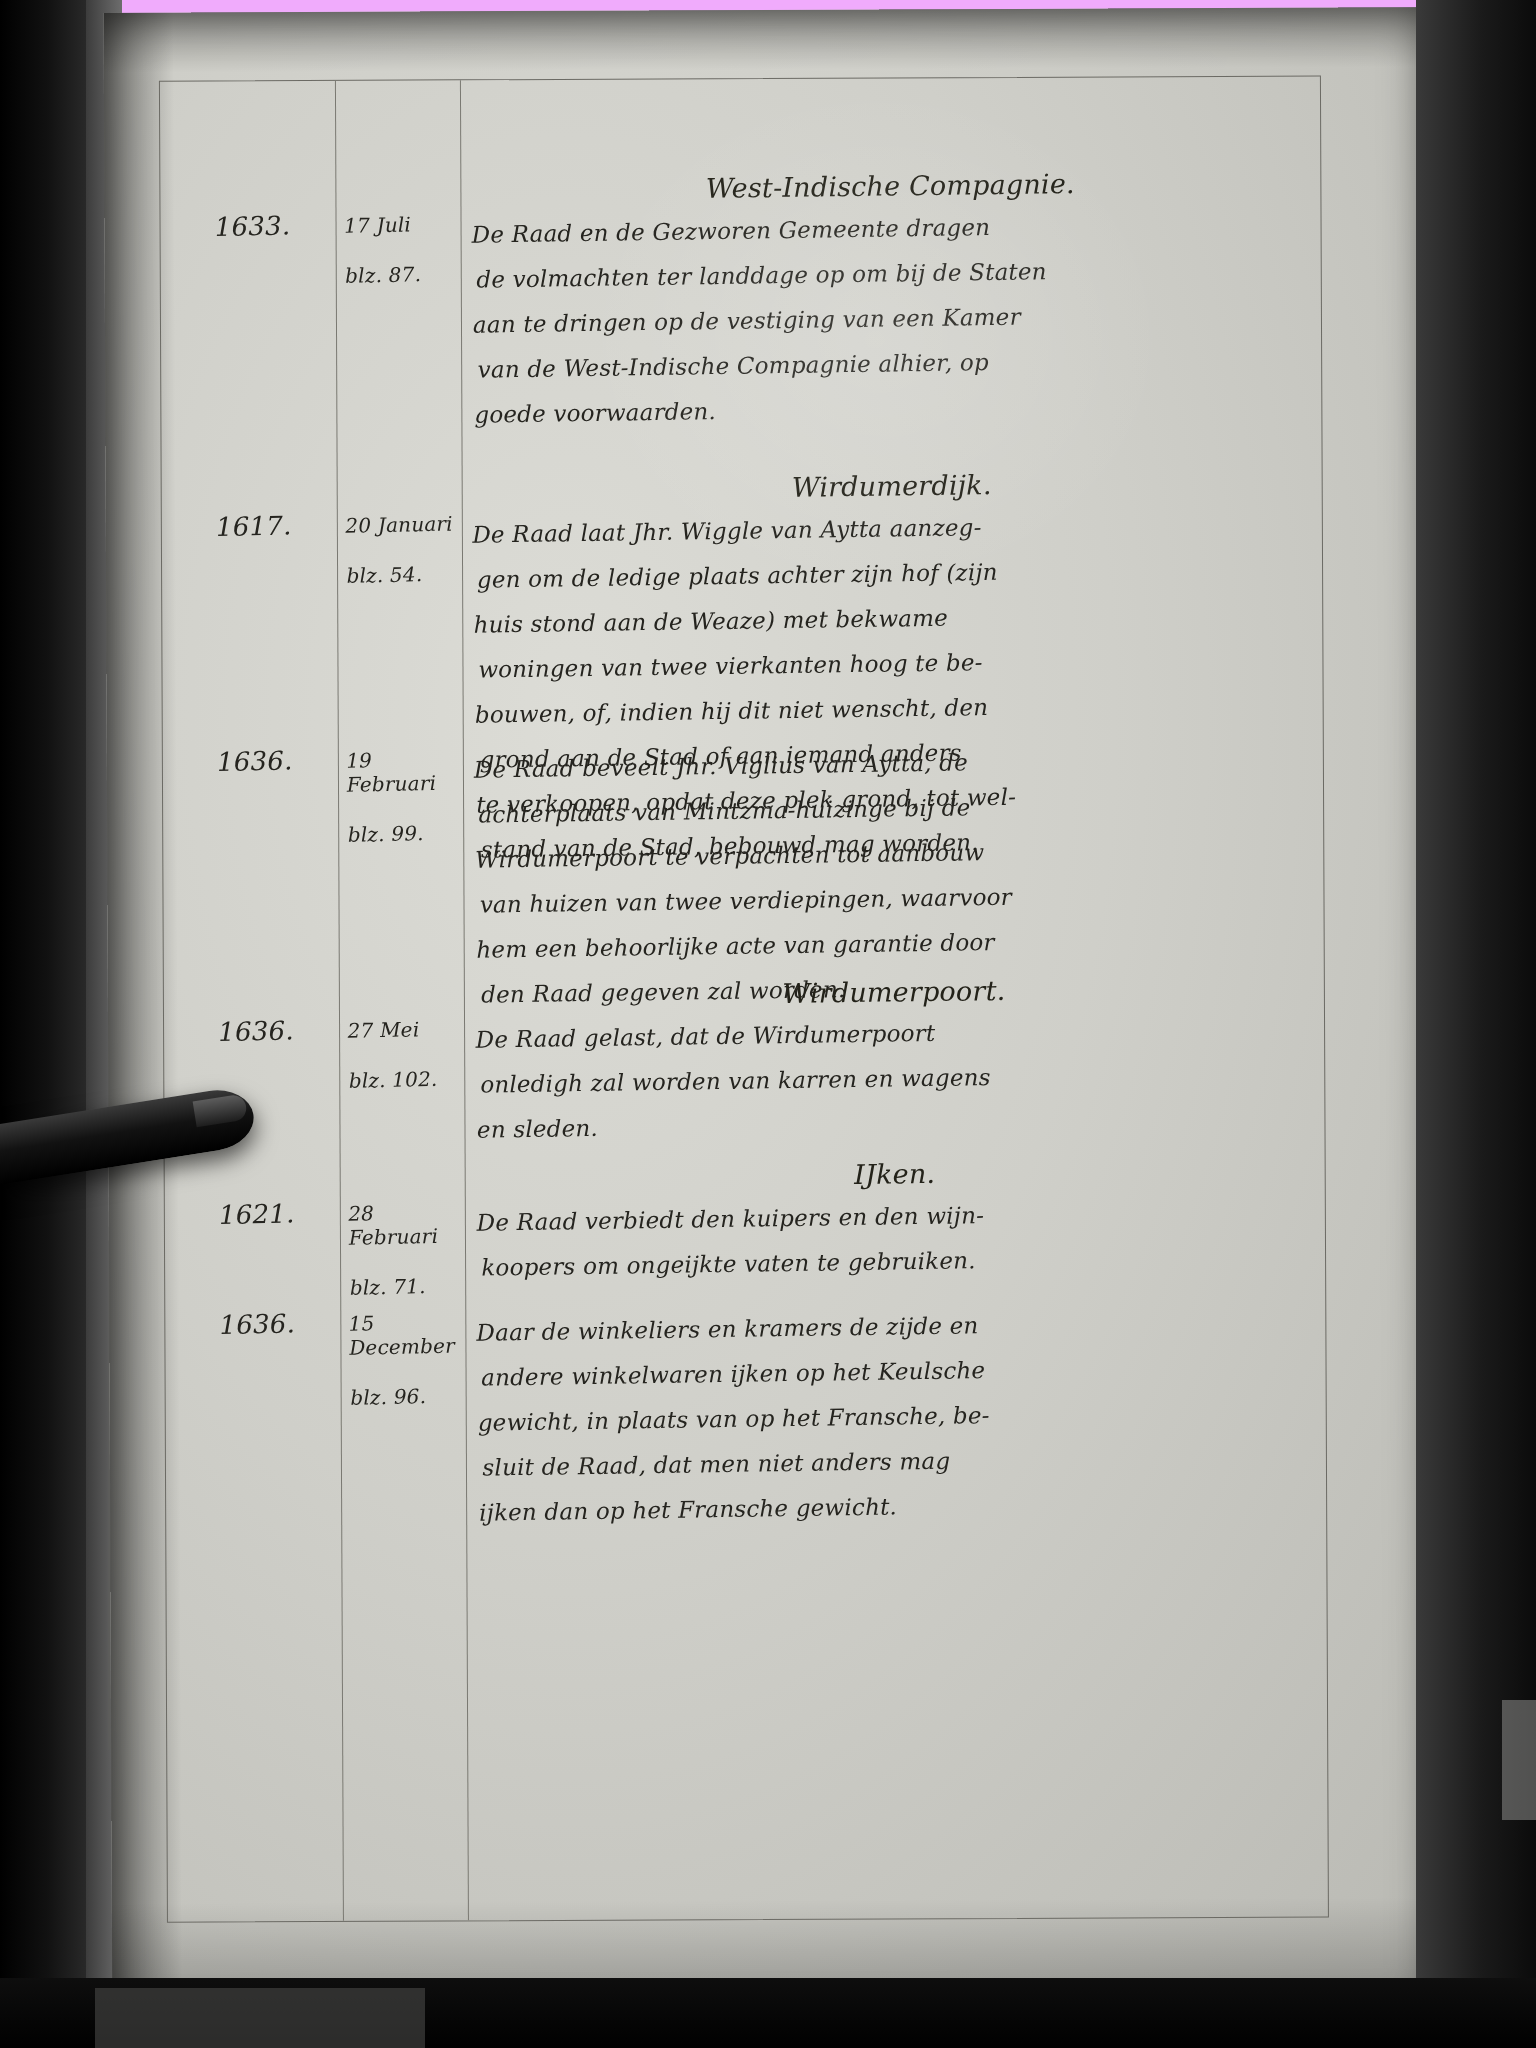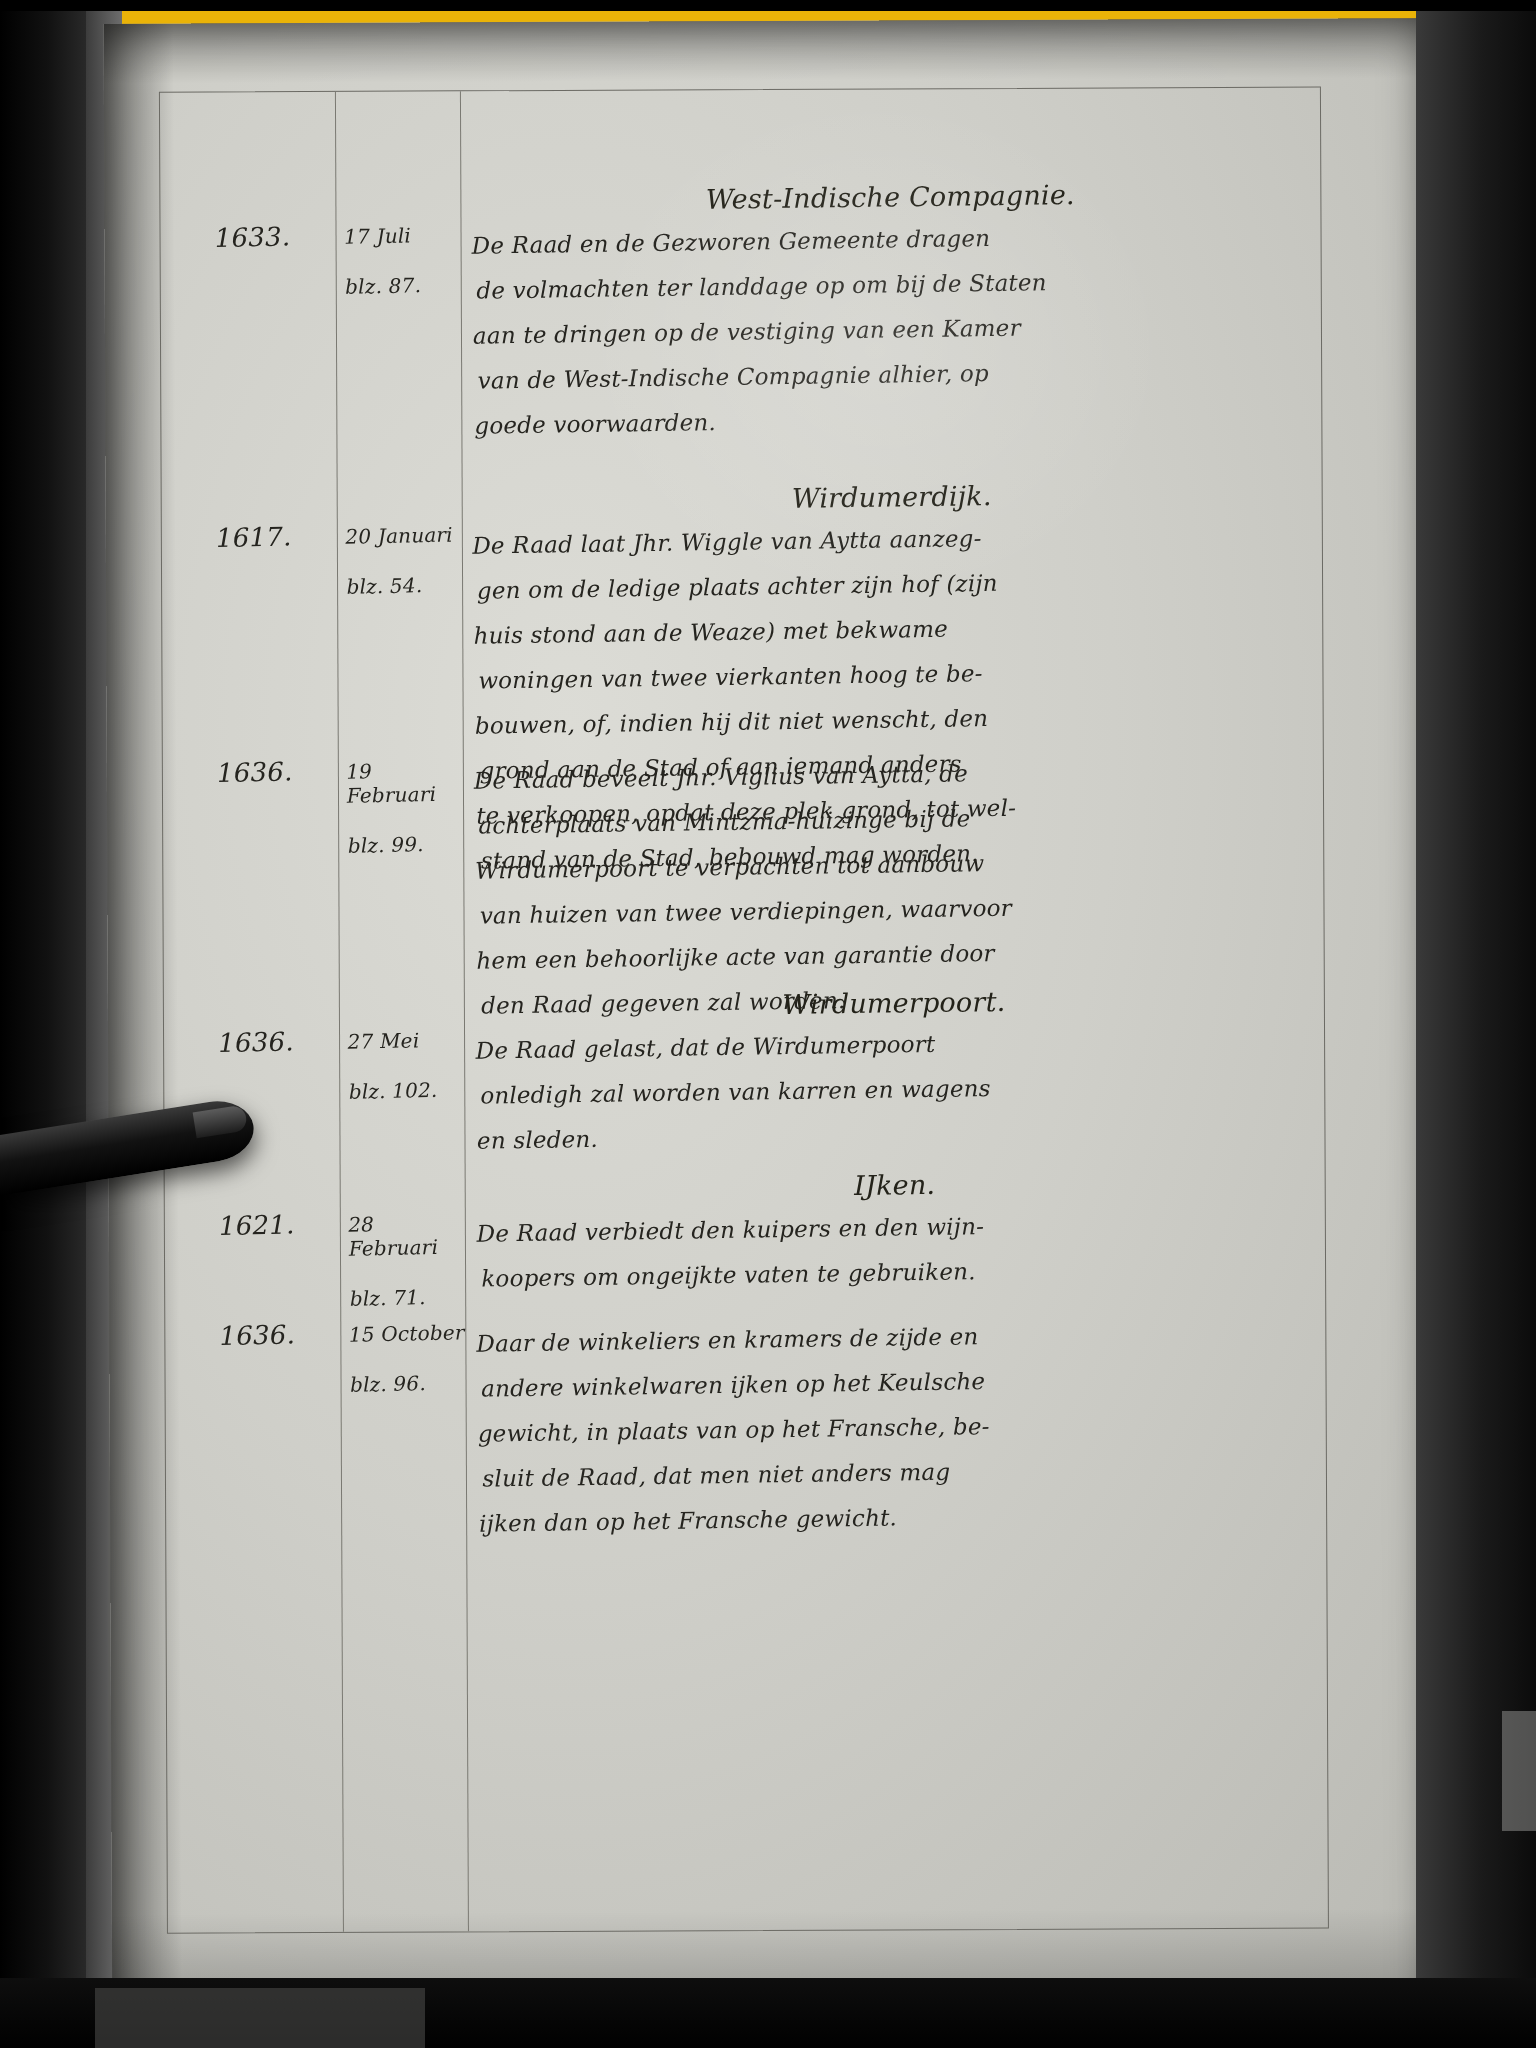--- a/index.html
+++ b/index.html
@@ -11,22 +11,21 @@
     width: 1536px;
     height: 2048px;
     overflow: hidden;
     font-family: "DejaVu Serif", serif;
   }
 
   
   .scene {
     position: absolute;
     inset: 0;
-    background: #eab308;
-    margin-top: 11px;
+    background: #f0abfc;
   }
   
   .gutter-left {
     position: absolute;
     left: 0; top: 0;
     width: 118px; height: 2048px;
     background: linear-gradient(90deg,#000 0%, #111 40%, #2a2a2a 75%, #565656 100%);
   }
   .gutter-left-edge {
     position: absolute;
@@ -302,21 +301,21 @@
         <span>28 Februari</span>
         <span class="d2">blz. 71.</span>
       </div>
       <div class="body hand" style="top:1116px;">
         <span>De Raad verbiedt den kuipers en den wijn-</span>
         <span>koopers om ongeijkte vaten te gebruiken.</span>
       </div>
 
       <div class="year hand" style="top:1228px;">1636.</div>
       <div class="datecell hand" style="top:1230px;">
-        <span>15 October</span>
+        <span>15 December</span>
         <span class="d2">blz. 96.</span>
       </div>
       <div class="body hand" style="top:1226px;">
         <span>Daar de winkeliers en kramers de zijde en</span>
         <span>andere winkelwaren ijken op het Keulsche</span>
         <span>gewicht, in plaats van op het Fransche, be-</span>
         <span>sluit de Raad, dat men niet anders mag</span>
         <span>ijken dan op het Fransche gewicht.</span>
       </div>
 

